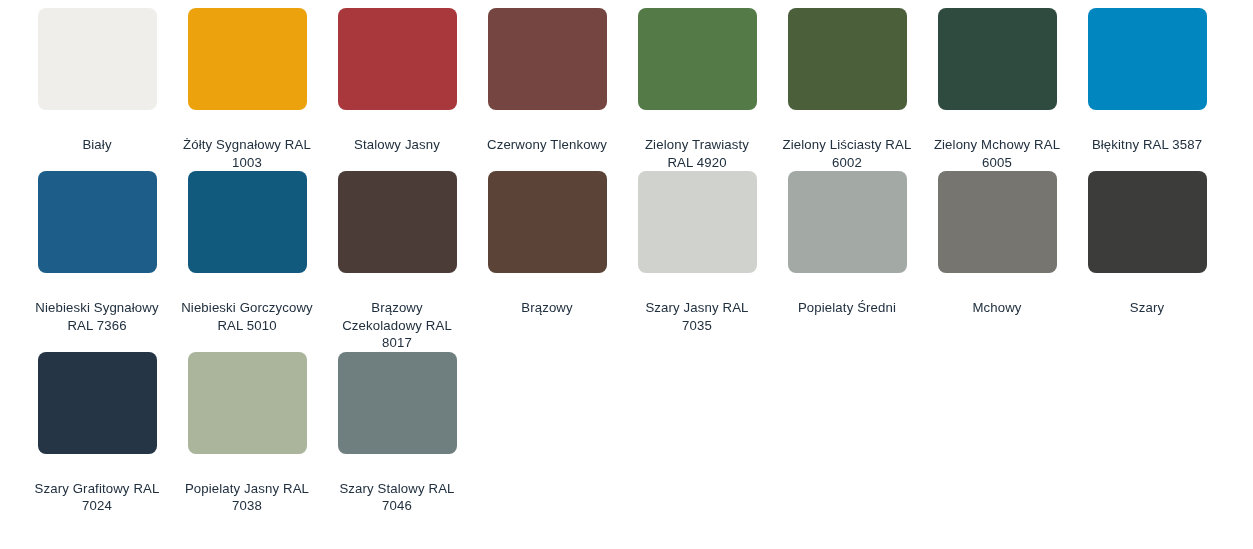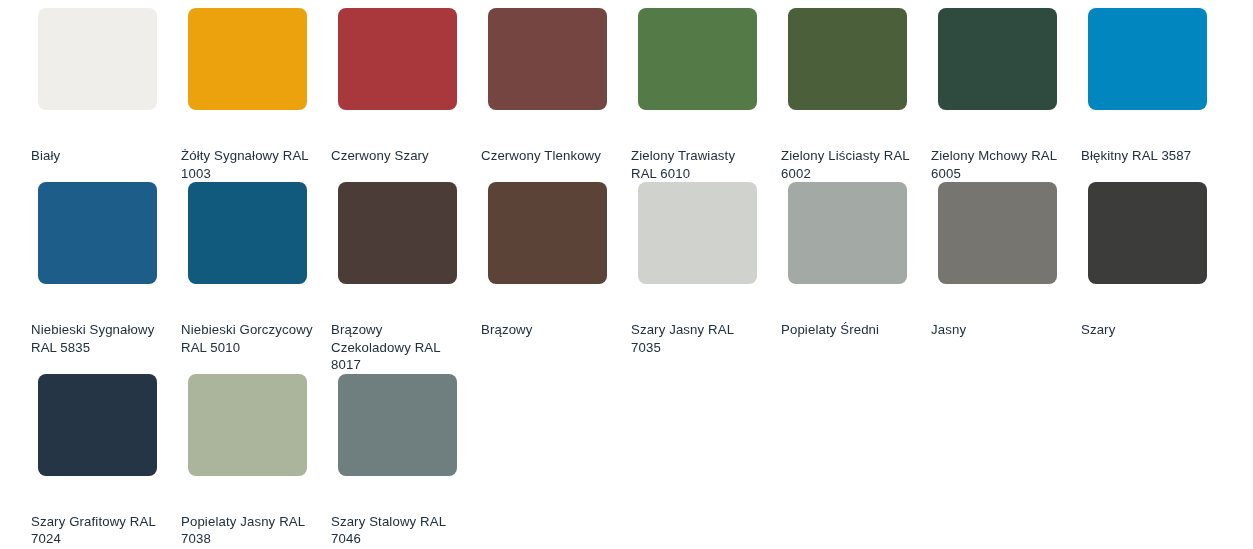--- a/index.html
+++ b/index.html
@@ -28,22 +28,23 @@
     flex-direction: column;
     align-items: center;
   }
   .swatch-chip {
     width: 119px;
     height: 102px;
     border-radius: 8px;
     flex: 0 0 auto;
   }
   .swatch-label {
-    margin-top: 37px;
+    margin-top: 26px;
     width: 132px;
+    text-align: center;
     font-size: 13.2px;
     line-height: 17.5px;
     color: #21303f;
     letter-spacing: 0.01em;
     word-wrap: break-word;
   }
 </style>
 </head>
 <body style="background: rgb(255, 255, 255);">
 
@@ -51,45 +52,45 @@
     <div class="swatch-cell row-0">
       <div class="swatch-chip" style="background-color: rgb(239, 238, 234);"></div>
       <div class="swatch-label">Biały</div>
     </div>
     <div class="swatch-cell row-0">
       <div class="swatch-chip" style="background-color: rgb(236, 162, 13);"></div>
       <div class="swatch-label">Żółty Sygnałowy RAL 1003</div>
     </div>
     <div class="swatch-cell row-0">
       <div class="swatch-chip" style="background-color: rgb(169, 56, 60);"></div>
-      <div class="swatch-label">Czerwony Szary</div>
+      <div class="swatch-label">Stalowy Jasny</div>
     </div>
     <div class="swatch-cell row-0">
       <div class="swatch-chip" style="background-color: rgb(116, 69, 65);"></div>
       <div class="swatch-label">Czerwony Tlenkowy</div>
     </div>
     <div class="swatch-cell row-0">
       <div class="swatch-chip" style="background-color: rgb(83, 122, 71);"></div>
-      <div class="swatch-label">Zielony Trawiasty RAL 6010</div>
+      <div class="swatch-label">Zielony Trawiasty RAL 4920</div>
     </div>
     <div class="swatch-cell row-0">
       <div class="swatch-chip" style="background-color: rgb(75, 95, 59);"></div>
       <div class="swatch-label">Zielony Liściasty RAL 6002</div>
     </div>
     <div class="swatch-cell row-0">
       <div class="swatch-chip" style="background-color: rgb(47, 75, 64);"></div>
       <div class="swatch-label">Zielony Mchowy RAL 6005</div>
     </div>
     <div class="swatch-cell row-1">
       <div class="swatch-chip" style="background-color: rgb(2, 134, 192);"></div>
       <div class="swatch-label">Błękitny RAL 3587</div>
     </div>
     <div class="swatch-cell row-1">
       <div class="swatch-chip" style="background-color: rgb(28, 94, 137);"></div>
-      <div class="swatch-label">Niebieski Sygnałowy RAL 5835</div>
+      <div class="swatch-label">Niebieski Sygnałowy RAL 7366</div>
     </div>
     <div class="swatch-cell row-1">
       <div class="swatch-chip" style="background-color: rgb(17, 89, 125);"></div>
       <div class="swatch-label">Niebieski Gorczycowy RAL 5010</div>
     </div>
     <div class="swatch-cell row-1">
       <div class="swatch-chip" style="background-color: rgb(76, 60, 55);"></div>
       <div class="swatch-label">Brązowy Czekoladowy RAL 8017</div>
     </div>
     <div class="swatch-cell row-1">
@@ -99,21 +100,21 @@
     <div class="swatch-cell row-1">
       <div class="swatch-chip" style="background-color: rgb(207, 210, 205);"></div>
       <div class="swatch-label">Szary Jasny RAL 7035</div>
     </div>
     <div class="swatch-cell row-1">
       <div class="swatch-chip" style="background-color: rgb(163, 169, 164);"></div>
       <div class="swatch-label">Popielaty Średni</div>
     </div>
     <div class="swatch-cell row-1">
       <div class="swatch-chip" style="background-color: rgb(118, 117, 111);"></div>
-      <div class="swatch-label">Jasny</div>
+      <div class="swatch-label">Mchowy</div>
     </div>
     <div class="swatch-cell row-2">
       <div class="swatch-chip" style="background-color: rgb(60, 60, 58);"></div>
       <div class="swatch-label">Szary</div>
     </div>
     <div class="swatch-cell row-2">
       <div class="swatch-chip" style="background-color: rgb(37, 53, 69);"></div>
       <div class="swatch-label">Szary Grafitowy RAL 7024</div>
     </div>
     <div class="swatch-cell row-2">

